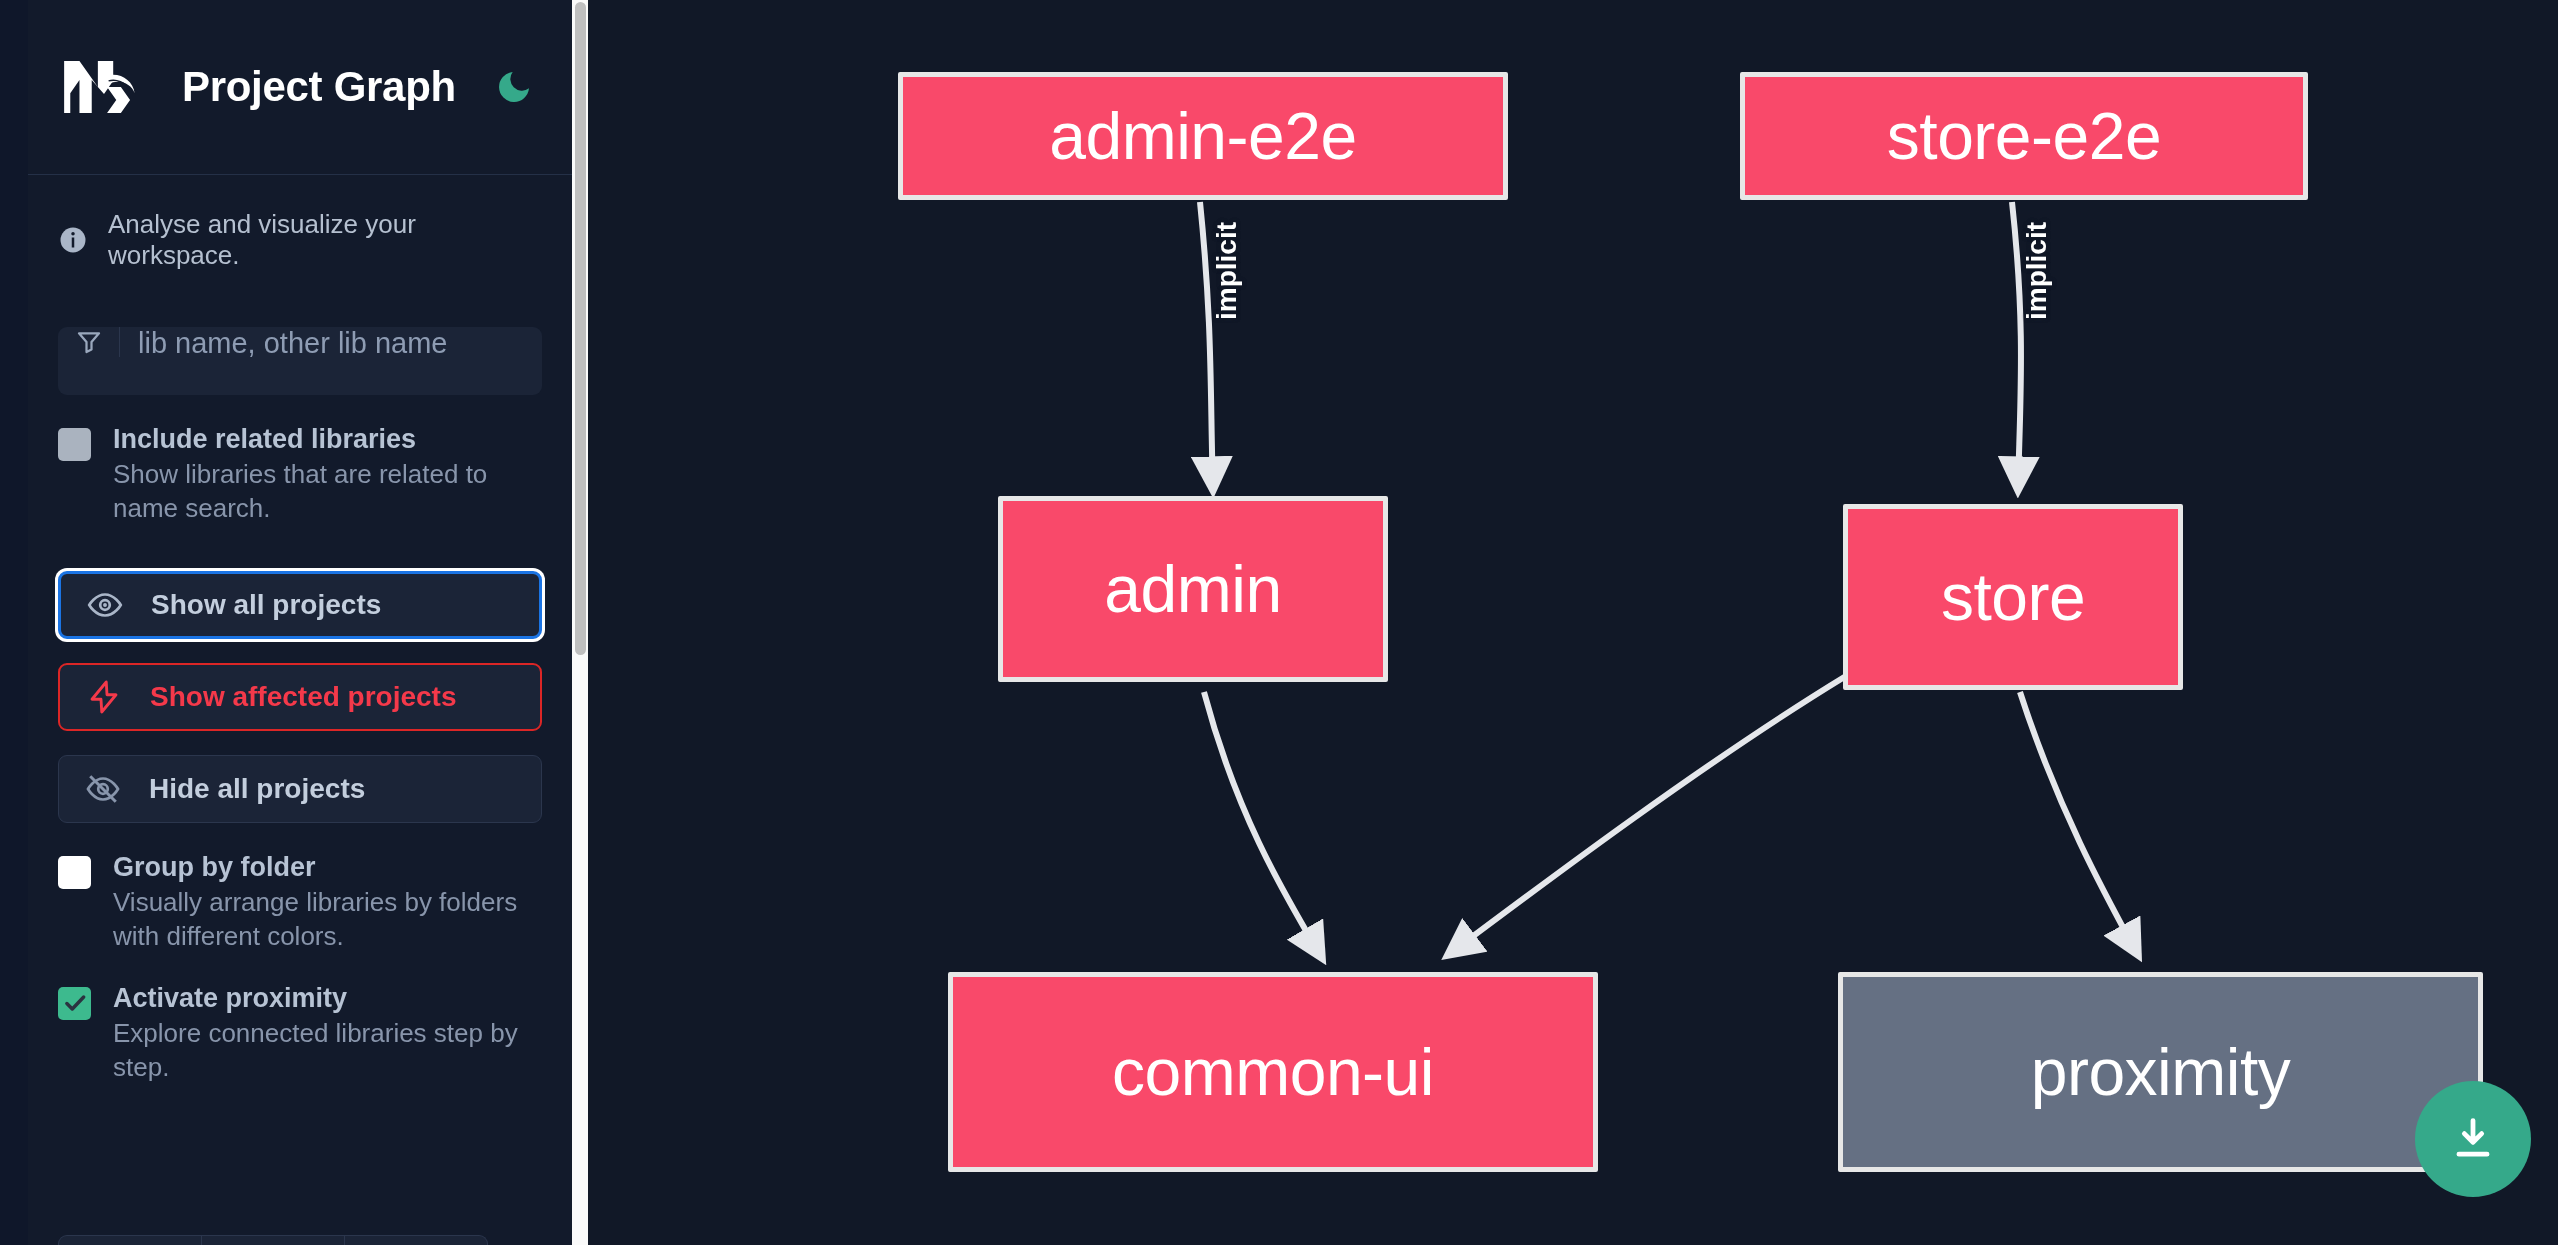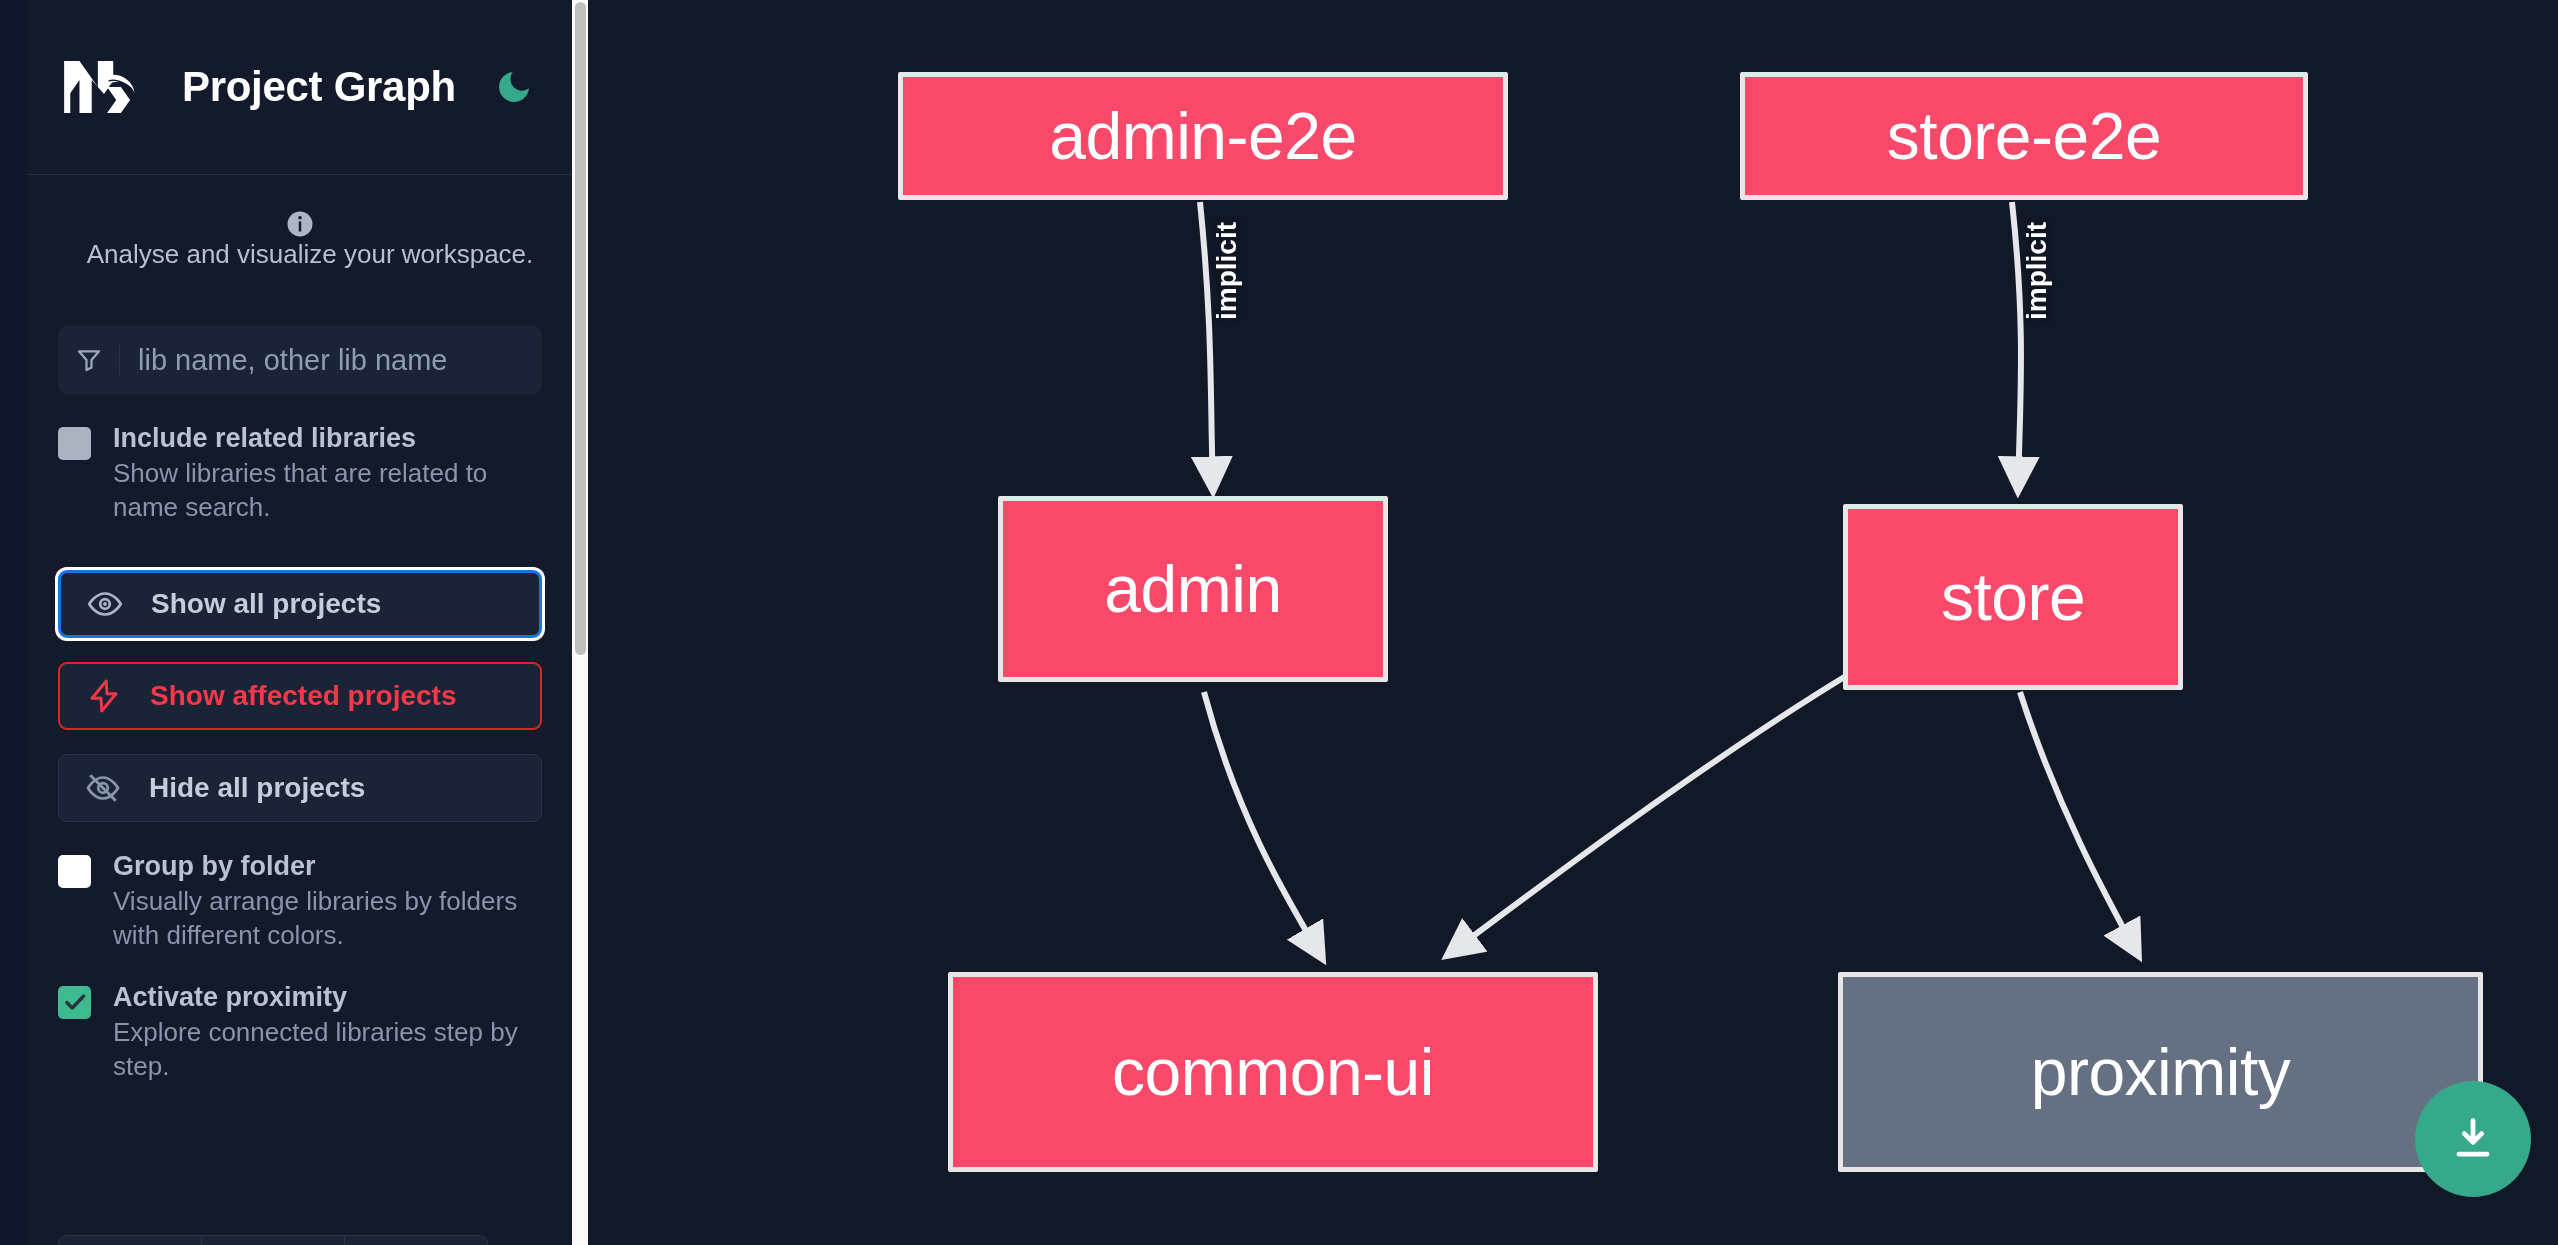--- a/index.html
+++ b/index.html
@@ -36,32 +36,31 @@
     margin-left:34px; width:48px; height:48px;
     display:flex; align-items:center; justify-content:center;
     cursor:pointer;
   }
 
   .sb-body { padding:0 30px; }
 
   .info-row {
     display:flex; align-items:center;
     margin-top:34px;
-    flex-direction:column;
   }
   .info-icon { width:30px; height:30px; flex:0 0 30px; }
   .info-text {
     margin-left:20px;
     font-size:26px; color:#b5c0d0;
   }
 
   .search-wrap {
     margin-top:56px;
     height:68px;
-    display:flex; align-items:center;
+    display:flex; align-items:flex-start;
     background:#1b2437;
     border-radius:9px;
     overflow:hidden;
   }
   .search-ico-box {
     width:62px; flex:0 0 62px;
     display:flex; align-items:center; justify-content:center;
     border-right:1px solid #2b364d;
   }
   .search-input {

